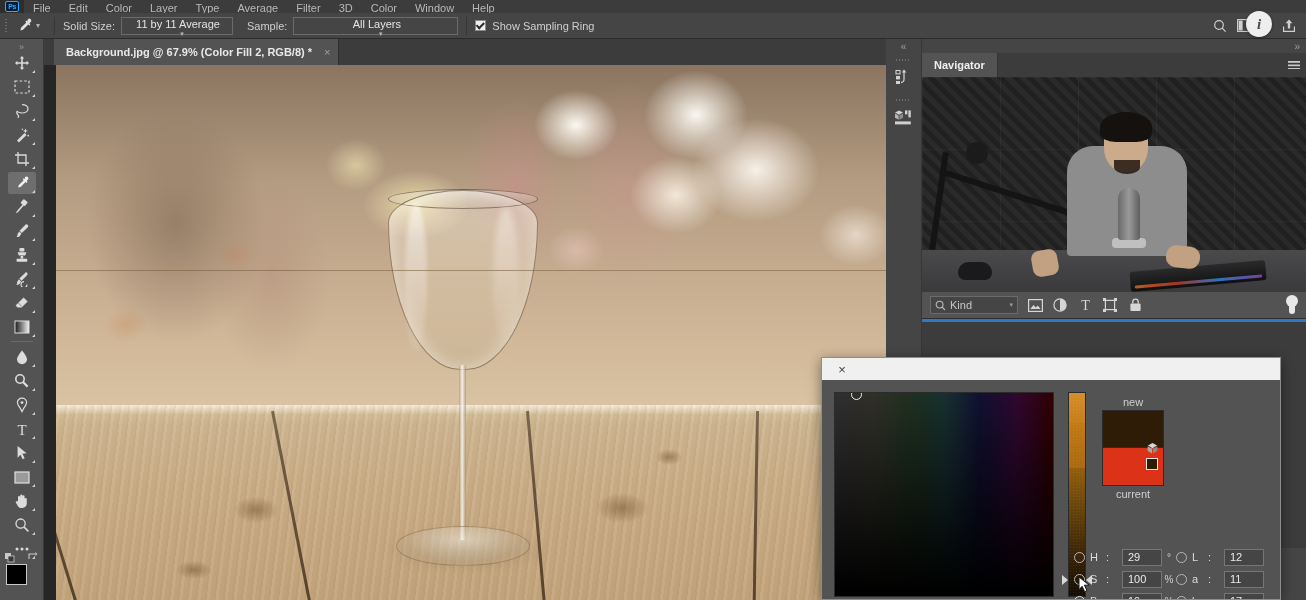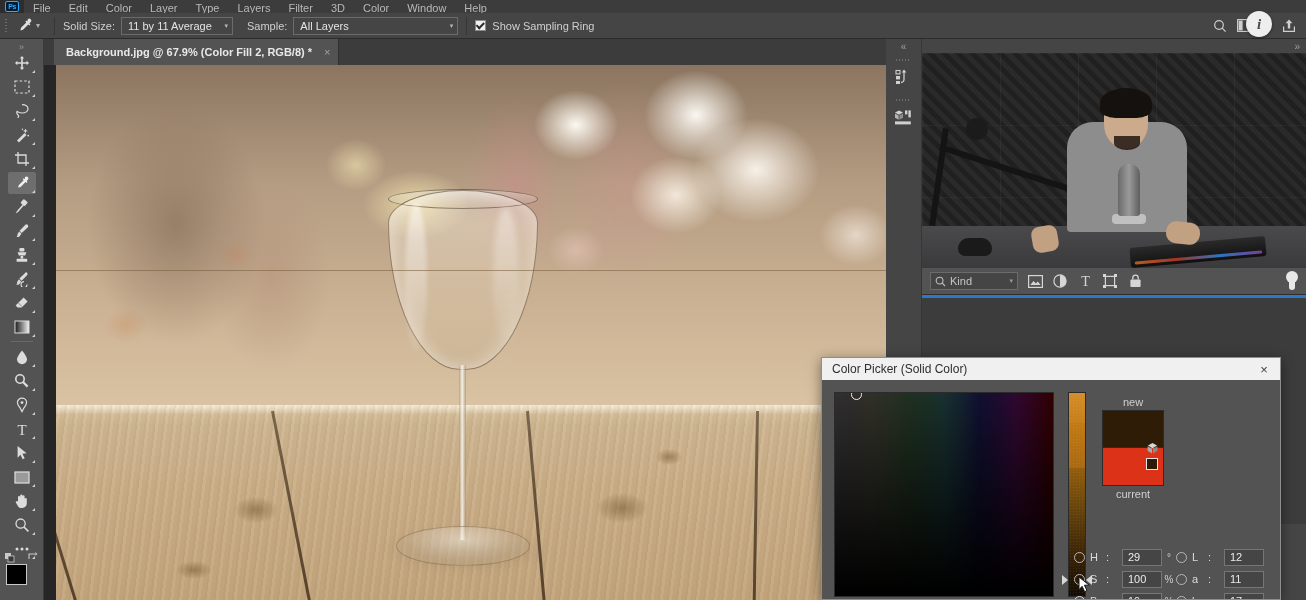--- a/index.html
+++ b/index.html
@@ -47,21 +47,21 @@
   }
   .opt-toolicon {
     width: 24px; height: 22px; display: flex; align-items: center; justify-content: center;
   }
   .opt-caret { font-size: 8px; color: #b0b0b0; margin-right: 6px; }
   .opt-sep { width: 1px; height: 18px; background: #363636; margin: 0 8px; }
   .opt-label { font-size: 11px; color: #cfcfcf; margin-right: 6px; white-space: nowrap; }
   .opt-select {
     height: 18px; background: #454545; border: 1px solid #6b6b6b;
     color: #e4e4e4; font-size: 11px; display: flex; align-items: center;
-    padding: 0 4px 0 6px; position: relative;
+    padding: 0 4px 0 6px; position: relative; flex-direction: column;
   }
   .opt-select .val { flex: 1; white-space: nowrap; }
   .opt-select .arw { font-size: 7px; color: #b5b5b5; margin-left: 8px; }
   .chk {
     width: 11px; height: 11px; background: #f0f0f0; border: 1px solid #8a8a8a;
     display: flex; align-items: center; justify-content: center;
     margin-right: 6px; position: relative;
   }
   .chk::after {
     content: ""; width: 6px; height: 3px; border-left: 2px solid #2b2b2b;
@@ -441,21 +441,21 @@
 
   <div class="menubar">
     <div class="ps-logo">
       <div class="sq">Ps</div>
     </div>
     <div class="menu-item">File</div>
     <div class="menu-item">Edit</div>
     <div class="menu-item">Color</div>
     <div class="menu-item">Layer</div>
     <div class="menu-item">Type</div>
-    <div class="menu-item">Layers</div>
+    <div class="menu-item">Average</div>
     <div class="menu-item">Filter</div>
     <div class="menu-item">3D</div>
     <div class="menu-item">Color</div>
     <div class="menu-item">Window</div>
     <div class="menu-item">Help</div>
   </div>
 
   <div class="optionsbar">
     <div class="grip"></div>
     <div class="opt-toolicon">
@@ -755,20 +755,26 @@
         </div>
       </div>
     </div>
 
     <div class="panelarea">
       <div class="panel-head-row">
         <span>»</span>
       </div>
 
       <div class="navpanel">
+        <div class="tabrow">
+          <div class="ptab active">Navigator</div>
+          <div class="pmenu">
+              <i class="bars"></i>
+            </div>
+        </div>
         <div class="navthumb">
           <div class="nav-room"></div>
           <div class="nav-desk"></div>
           <div class="nav-arm1"></div>
           <div class="nav-arm2"></div>
           <div class="nav-armknob"></div>
           <div class="nav-person"></div>
           <div class="nav-head"></div>
           <div class="nav-hair"></div>
           <div class="nav-beard"></div>
@@ -833,21 +839,20 @@
 
         <div class="layerlist">
           <div class="sel-outline"></div>
         </div>
       </div>
     </div>
   </div>
 
   <div class="cpdlg">
     <div class="cp-title">
-      <span class="t">Color Picker (Solid Color)</span>
       <span class="x">×</span>
     </div>
 
     <div class="cp-body">
 
       <div class="cp-field">
         <div class="dark"></div>
         <div class="marker"></div>
       </div>
 

